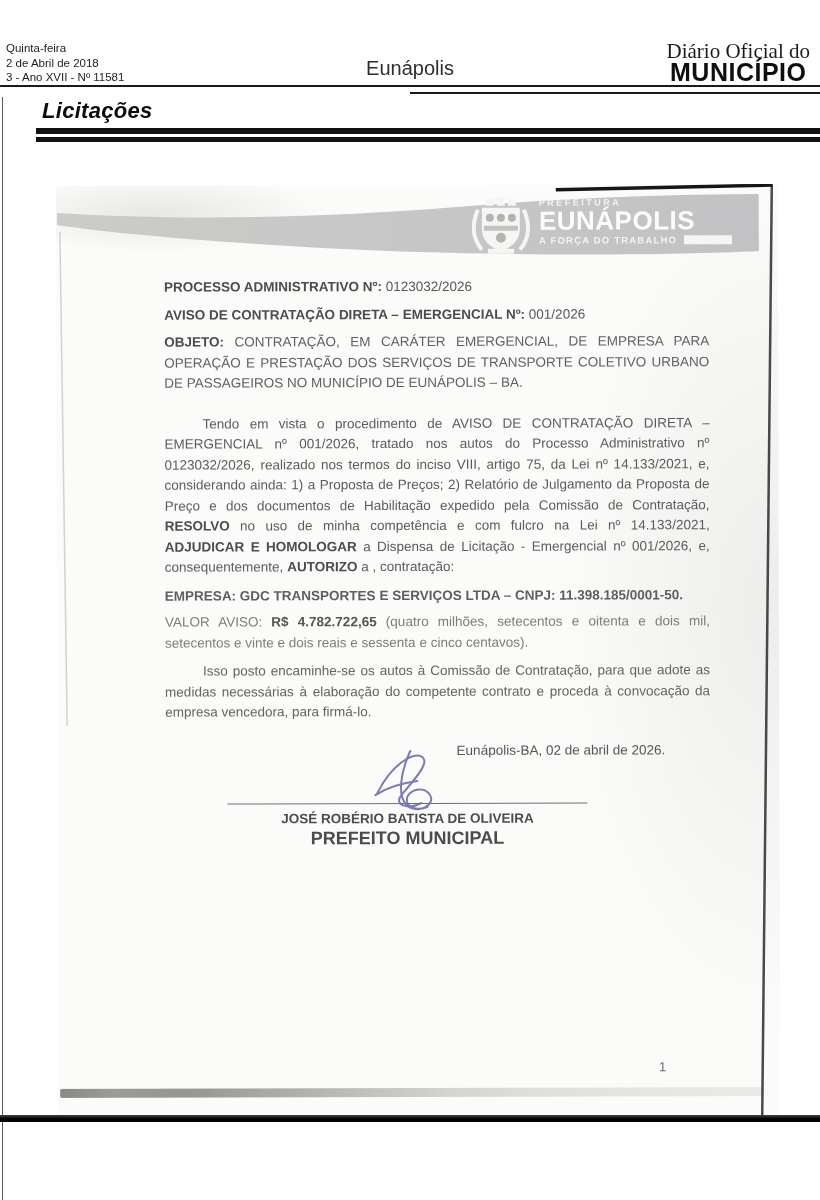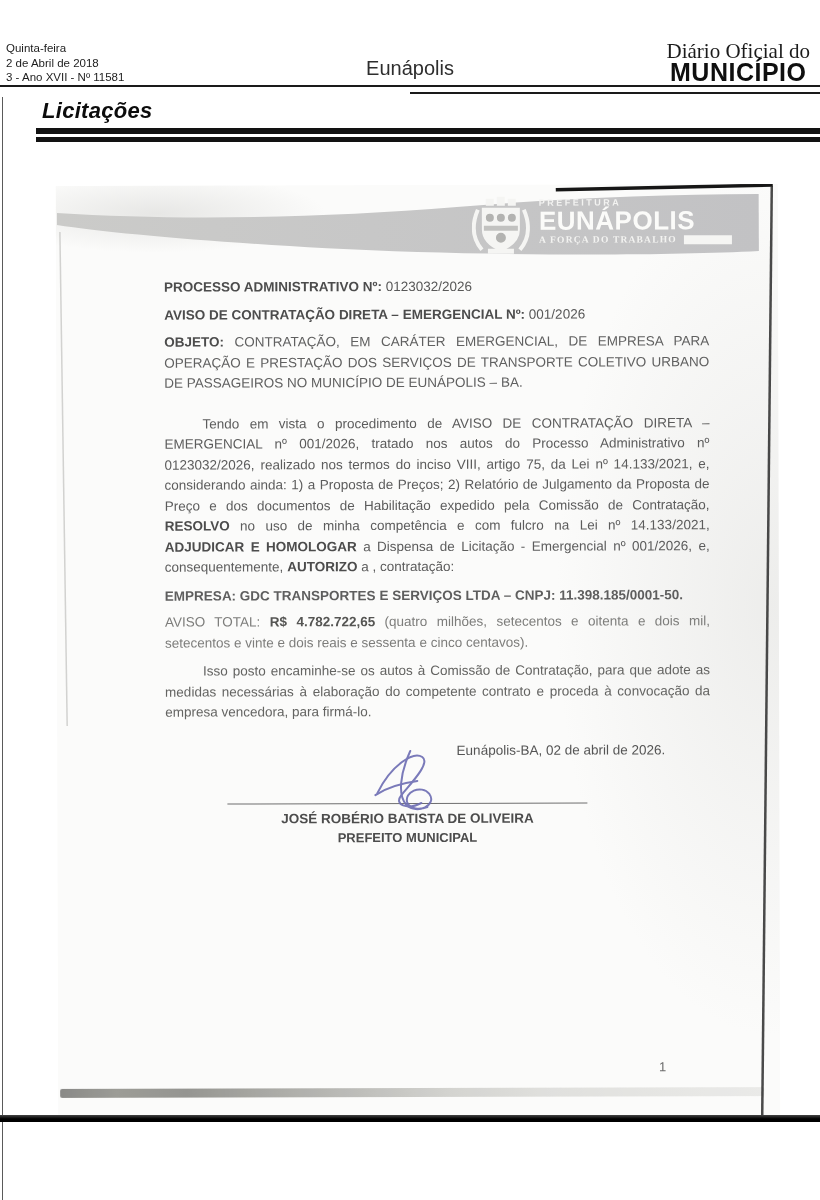--- a/index.html
+++ b/index.html
@@ -32,42 +32,42 @@
   }
   .scan-edges{position:absolute;left:0;top:0;width:722px;height:935px;pointer-events:none;}
   
   .banner{position:absolute;left:1px;top:7px;width:702px;height:66px;}
   .banner svg.swoosh{position:absolute;left:0;top:0;}
   .logo{position:absolute;left:412px;top:2px;width:290px;height:62px;}
   .crest{position:absolute;left:3px;top:2px;}
   .logo-text{position:absolute;left:70px;top:4px;}
   .logo-pref{font-size:9px;font-weight:bold;letter-spacing:2.5px;color:#f3f3f1;}
   .logo-city{font-size:26px;font-weight:800;letter-spacing:.5px;color:#fbfbf9;line-height:26px;}
-  .logo-slogan-row{display:flex;align-items:center;margin-top:1px;font-family:Liberation Serif, serif;}
+  .logo-slogan-row{display:flex;align-items:center;margin-top:1px;}
   .logo-slogan{font-size:9.5px;font-weight:bold;letter-spacing:1.2px;color:#f3f3f1;}
   .logo-slogan-rect{width:48px;height:9px;background:#f5f5f3;margin-left:7px;}
   
   .doc{position:absolute;left:108px;top:92px;width:545px;font-size:13.5px;line-height:20.5px;color:#5c5c5c;text-align:justify;}
   .doc p{margin:0 0 9px 0;}
   .doc-title{text-align:center;text-decoration:underline;color:#6b6b6b;font-weight:600;letter-spacing:.6px;margin-bottom:43px !important;}
   .lbl{font-weight:bold;color:#4c4c4c;}
   .doc b{font-weight:bold;color:#4c4c4c;}
   .p-head{margin-bottom:7px !important;color:#585858;}
   .p-objeto{margin-bottom:20px !important;color:#606060;}
   .p-main{text-indent:38px;margin-bottom:8px !important;}
   .p-empresa{font-weight:bold;color:#5e5e5e;margin-bottom:6px !important;}
   .p-valor{color:#7d7d7b;margin-bottom:8px !important;}
   .p-valor b{color:#555553;}
   .p-encaminha{text-indent:38px;color:#646462;margin-bottom:18px !important;}
   .p-date{text-align:right;padding-right:45px;color:#555;margin-bottom:0 !important;}
   .sig{width:360px;margin-left:62px;text-align:center;}
   .sig-mark{display:block;margin:-14px auto -10px auto;}
   .sig-line{border-top:1.5px solid #6f6f6f;margin-top:0;}
   .sig-name{font-weight:bold;color:#4c4c4c;margin-top:6px;font-size:13.5px;line-height:18px;}
-  .sig-title{font-weight:bold;color:#4c4c4c;font-size:13px;line-height:20px;}
+  .sig-title{font-weight:bold;color:#4c4c4c;font-size:18px;line-height:20px;}
   .page-num{position:absolute;left:601px;top:875px;font-size:13px;color:#6c6c6c;}
   .smudge{position:absolute;left:2px;top:903px;width:704px;height:9px;border-radius:2px;opacity:.9;
     background:linear-gradient(90deg,#7d7d7a 0,#92928c 8%,#8b8b86 18%,#a2a29d 30%,#b7b7b3 42%,#cfcfcb 55%,#dededb 70%,#e9e9e7 100%);
     filter:blur(.6px);}
   .bottom-rule{position:absolute;left:0;top:1115px;width:820px;height:7px;background:linear-gradient(#454545,#000 55%);}
 </style>
 </head>
 <body>
 
 <div class="mast-left">
@@ -132,21 +132,21 @@
     <p class="p-head"><span class="lbl">PROCESSO ADMINISTRATIVO Nº:</span> <span>0123032/2026</span></p>
 
     <p class="p-head"><span class="lbl">AVISO DE CONTRATAÇÃO DIRETA – EMERGENCIAL Nº:</span> <span>001/2026</span></p>
 
     <p class="p-objeto"><span class="lbl">OBJETO:</span> <span>CONTRATAÇÃO, EM CARÁTER EMERGENCIAL, DE EMPRESA PARA OPERAÇÃO E PRESTAÇÃO DOS SERVIÇOS DE TRANSPORTE COLETIVO URBANO DE PASSAGEIROS NO MUNICÍPIO DE EUNÁPOLIS – BA.</span></p>
 
     <p class="p-main"><span>Tendo em vista o procedimento de AVISO DE CONTRATAÇÃO DIRETA – EMERGENCIAL nº 001/2026, tratado nos autos do Processo Administrativo nº 0123032/2026, realizado nos termos do inciso VIII, artigo 75, da Lei nº 14.133/2021, e, considerando ainda: 1) a Proposta de Preços; 2) Relatório de Julgamento da Proposta de Preço e dos documentos de Habilitação expedido pela Comissão de Contratação, </span><b>RESOLVO</b><span> no uso de minha competência e com fulcro na Lei nº 14.133/2021, </span><b>ADJUDICAR E HOMOLOGAR</b><span> a Dispensa de Licitação - Emergencial nº 001/2026, e, consequentemente, </span><b>AUTORIZO</b><span> a , contratação:</span></p>
 
     <p class="p-empresa">EMPRESA: GDC TRANSPORTES E SERVIÇOS LTDA – CNPJ: 11.398.185/0001-50.</p>
 
-    <p class="p-valor"><span>AVISO TOTAL: </span><b>R$ 4.782.722,65</b><span> (quatro milhões, setecentos e oitenta e dois mil, setecentos e vinte e dois reais e sessenta e cinco centavos).</span></p>
+    <p class="p-valor"><span>VALOR AVISO: </span><b>R$ 4.782.722,65</b><span> (quatro milhões, setecentos e oitenta e dois mil, setecentos e vinte e dois reais e sessenta e cinco centavos).</span></p>
 
     <p class="p-encaminha">Isso posto encaminhe-se os autos à Comissão de Contratação, para que adote as medidas necessárias à elaboração do competente contrato e proceda à convocação da empresa vencedora, para firmá-lo.</p>
 
     <p class="p-date">Eunápolis-BA, 02 de abril de 2026.</p>
 
     <div class="sig">
       <svg class="sig-mark" width="120" height="66" viewBox="0 0 120 66">
         <g stroke="#6f6fb4" stroke-width="2" fill="none" opacity="0.92" stroke-linecap="round">
           <path d="M30,46 C44,18 66,4 75,10 C84,16 62,38 54,48 C46,58 60,63 74,56"></path>
           <path d="M63,4 C53,26 50,48 59,58 C70,68 90,58 82,47 C74,37 56,45 60,56 C63,62 72,63 80,60"></path>

